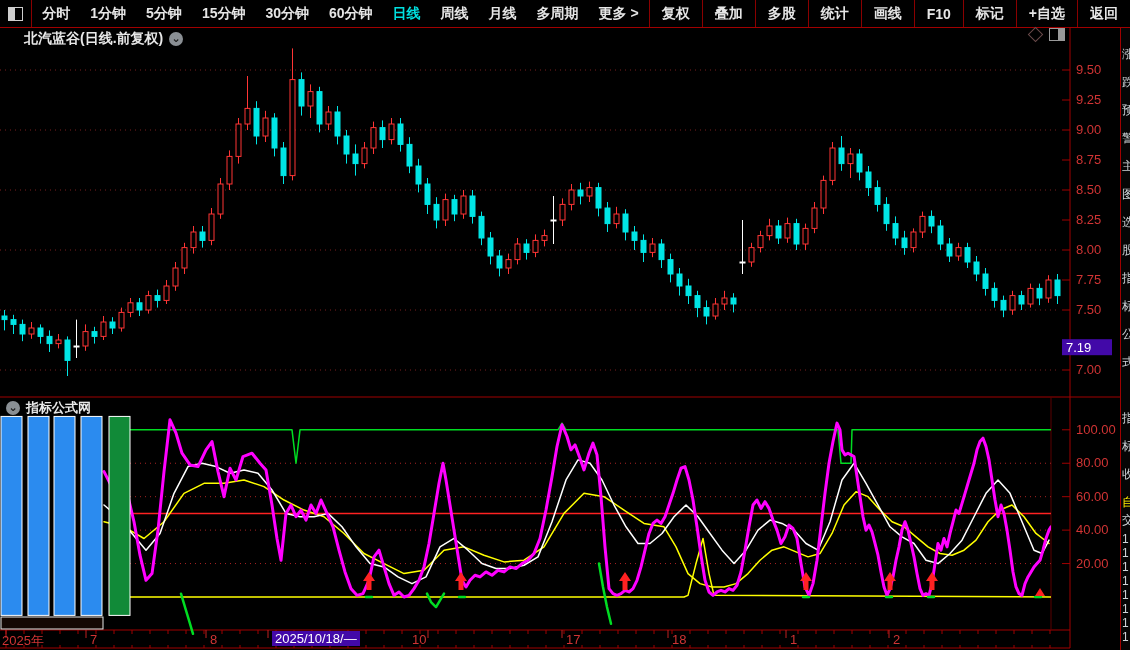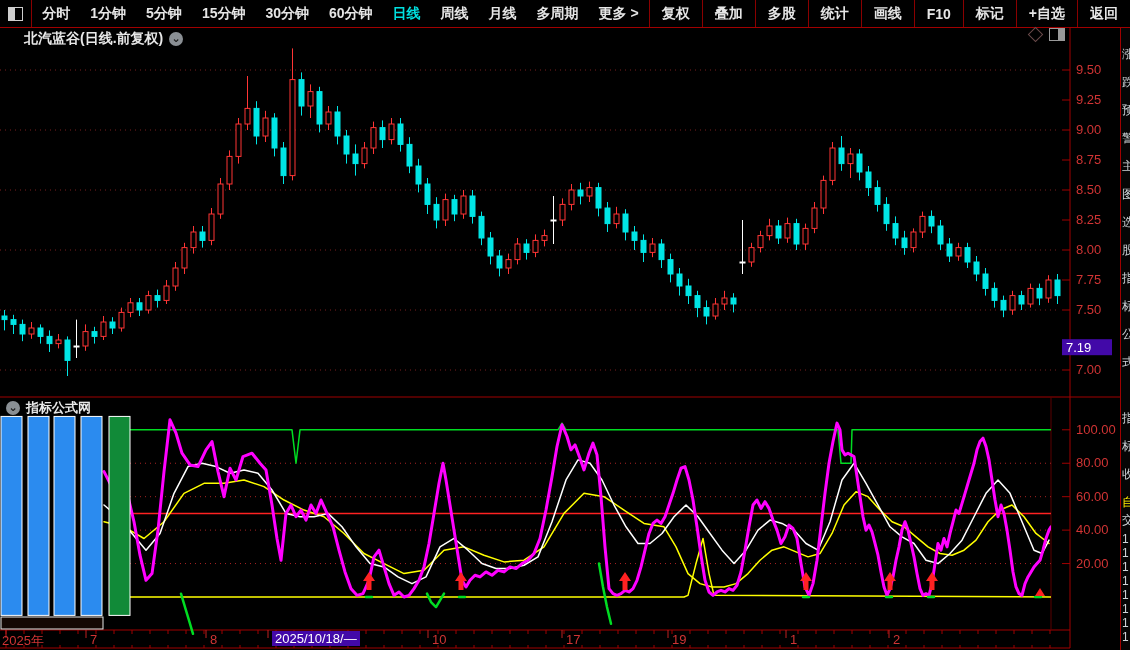--- a/index.html
+++ b/index.html
@@ -555,23 +555,23 @@
   <div id="sub-title">
     <span class="circle-chevron">⌄</span>
     <span>指标公式网</span>
   </div>
 
   <div id="x-labels">
       <span class="ax-label" style="left: 2px;">2025年</span>
       <span class="ax-label" style="left: 90px;">7</span>
       <span class="ax-label" style="left: 210px;">8</span>
       <span class="ax-label hl" style="left: 272px;">2025/10/18/—</span>
-      <span class="ax-label" style="left: 432px;">10</span>
+      <span class="ax-label" style="left: 412px;">10</span>
       <span class="ax-label" style="left: 566px;">17</span>
-      <span class="ax-label" style="left: 672px;">19</span>
+      <span class="ax-label" style="left: 672px;">18</span>
       <span class="ax-label" style="left: 790px;">1</span>
       <span class="ax-label" style="left: 893px;">2</span>
     </div>
 
   <div id="right-strip">
       <span class="rs-ch" style="top: 18px;">涨</span>
       <span class="rs-ch" style="top: 46px;">跌</span>
       <span class="rs-ch" style="top: 74px;">预</span>
       <span class="rs-ch" style="top: 102px;">警</span>
       <span class="rs-ch" style="top: 130px;">主</span>

